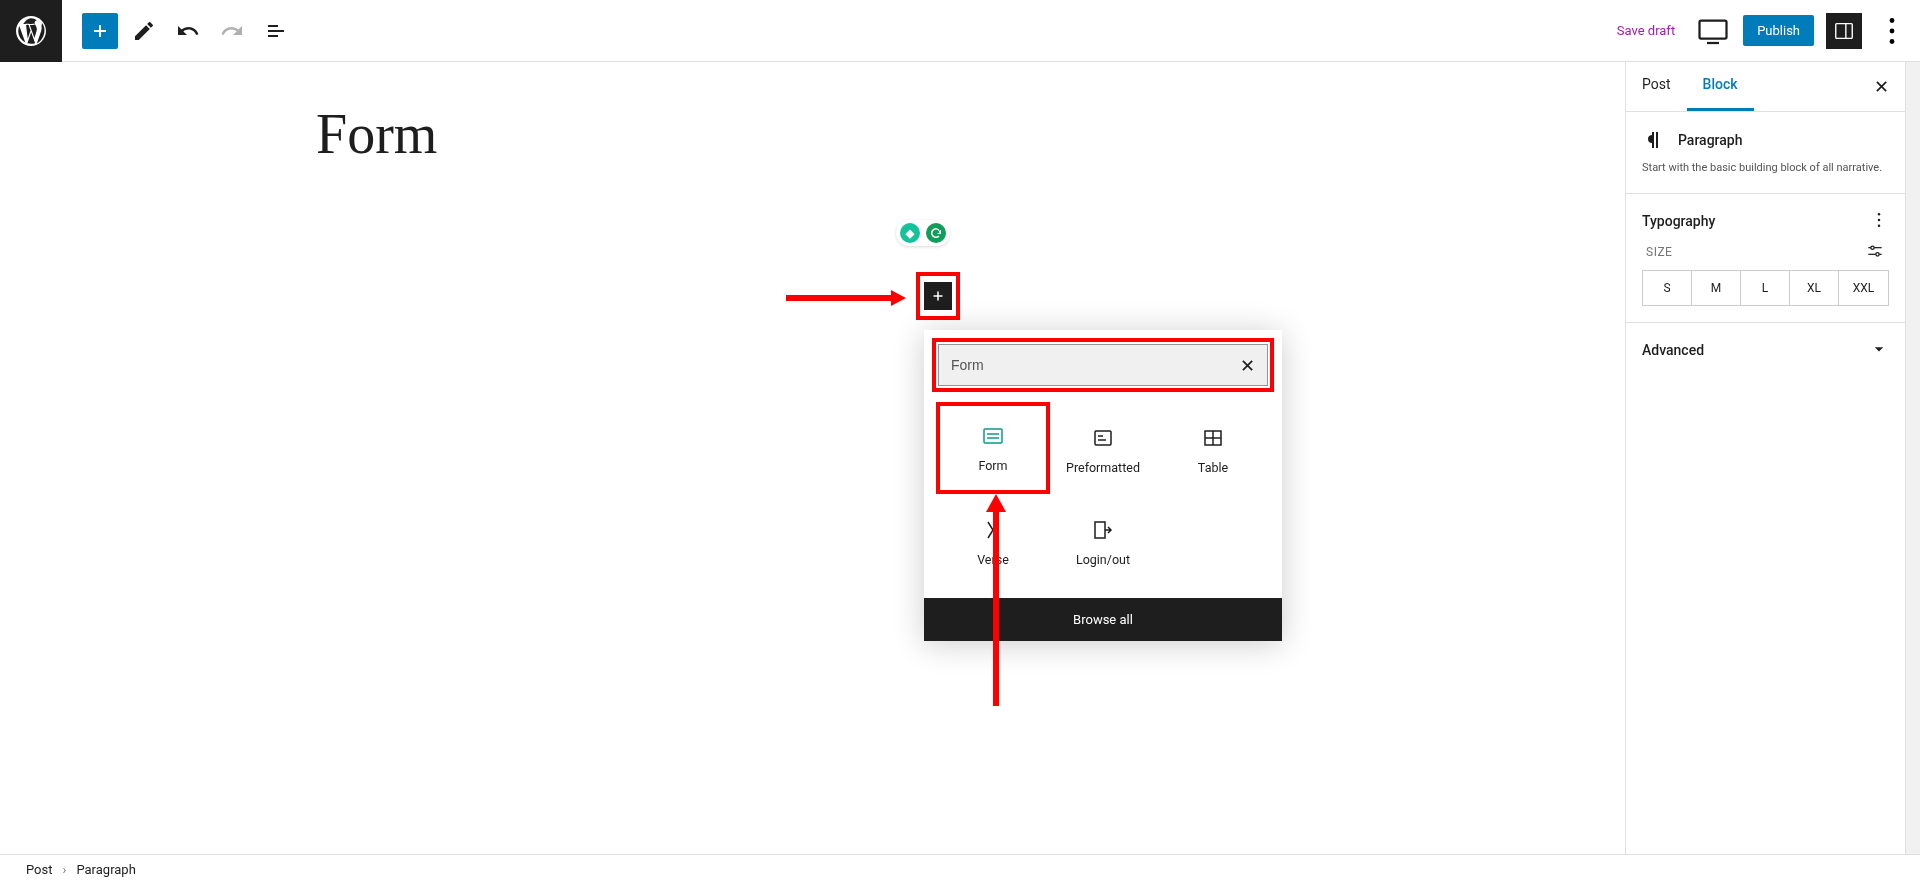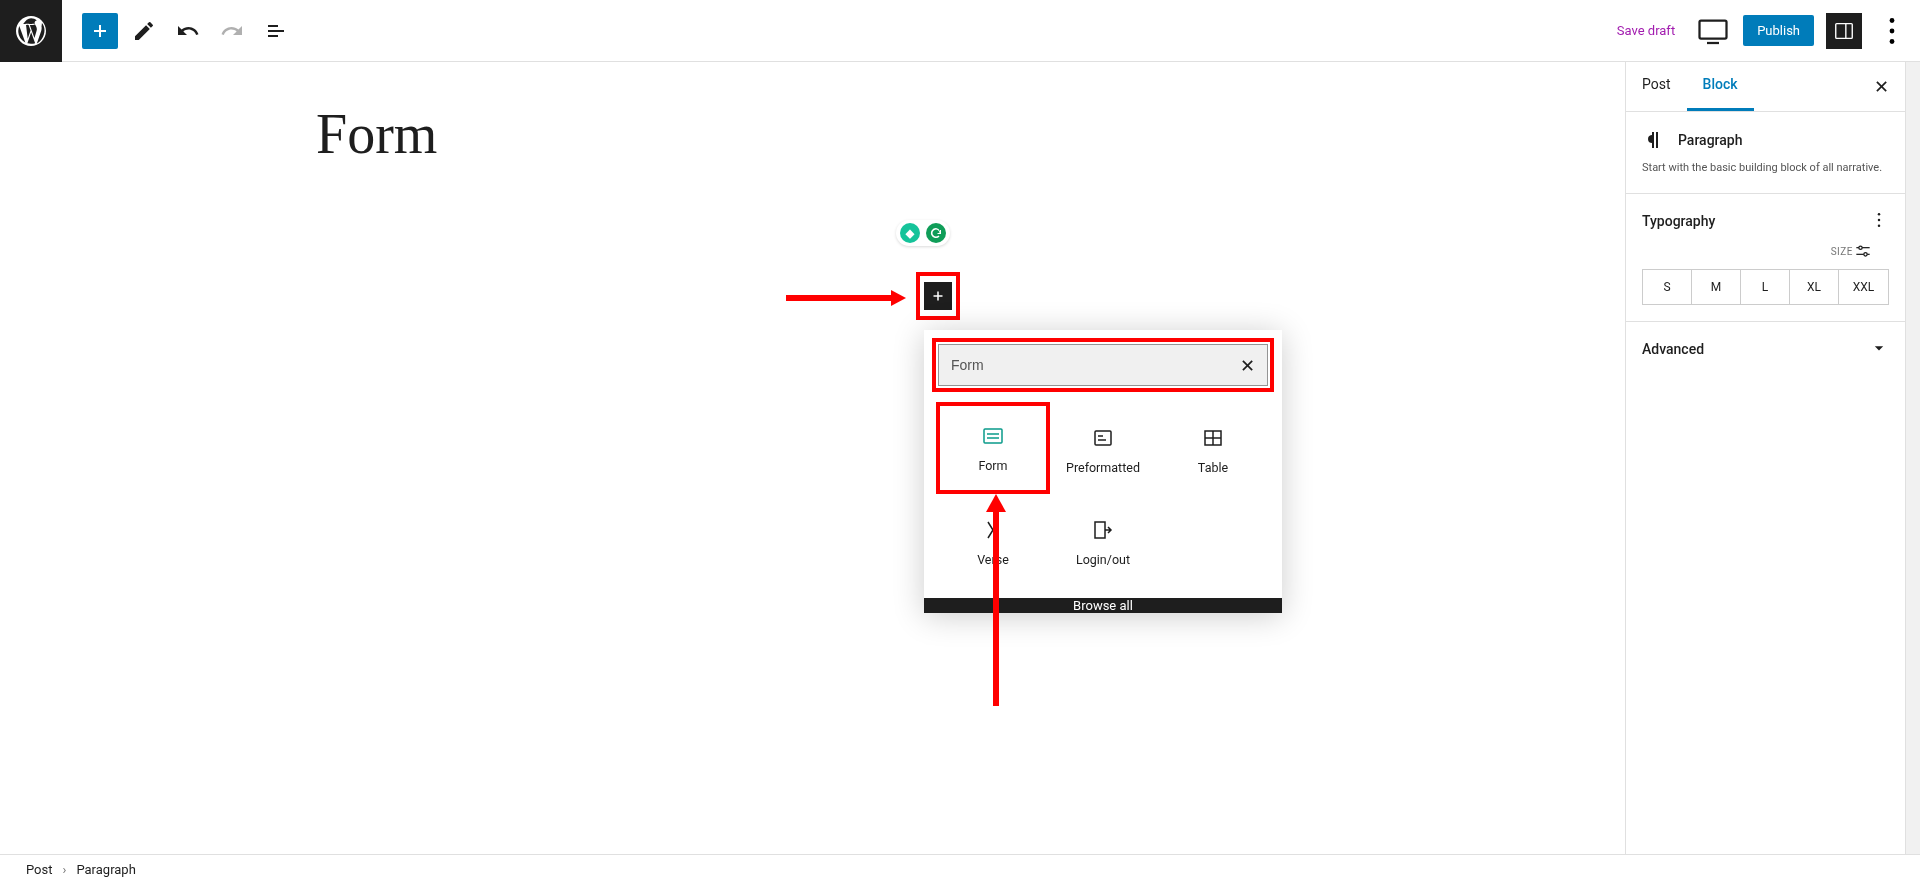--- a/index.html
+++ b/index.html
@@ -47,42 +47,42 @@
 .search-wrap { padding: 8px; position: relative; }
 .search-redbox { border: 4px solid #ff0000; padding: 2px; }
 .search-field { display: flex; align-items: center; border: 1px solid #949494; background: #f0f0f0; height: 42px; padding: 0 12px; }
 .search-field input { flex: 1; border: none; background: transparent; font-size: 14px; outline: none; color: #555; }
 .search-field .clear { cursor: pointer; font-size: 18px; color: #1e1e1e; }
 .grid { display: grid; grid-template-columns: repeat(3, 1fr); padding: 4px 14px 10px; }
 .grid-item { display: flex; flex-direction: column; align-items: center; justify-content: center; gap: 10px; height: 92px; cursor: pointer; font-size: 12.5px; color: #1e1e1e; text-align:center; }
 .grid-item svg { width: 24px; height: 24px; fill: #1e1e1e; }
 .grid-item.form svg { fill: #0a9b8a; }
 .red-box-form { border: 4px solid #ff0000; margin:-2px; }
-.browse-all { background: #1e1e1e; color: #fff; text-align: center; padding: 0; font-size: 13px; cursor: pointer; }
+.browse-all { background: #1e1e1e; color: #fff; text-align: center; padding: 14px; font-size: 13px; cursor: pointer; }
 
 
 .arrow-v { position: absolute; top: 432px; left: 984px; width: 24px; height: 212px; z-index: 5;}
 .arrow-v svg { width: 24px; height: 212px; }
 
 
 .sidebar { width: 280px; border-left: 1px solid #e0e0e0; display: flex; flex-direction: column; }
 .tabs { display: flex; border-bottom: 1px solid #e0e0e0; position: relative; }
 .tab { padding: 14px 16px; font-size: 14px; cursor: pointer; color: #1e1e1e; }
 .tab.active { font-weight: 500; border-bottom: 3px solid #007cba; color:#007cba;}
 .tab-close { margin-left: auto; padding: 14px 16px; cursor: pointer; font-size: 18px; }
 .panel-section { border-bottom: 1px solid #e0e0e0; padding: 16px; }
 .blk-header { display: flex; align-items: center; gap: 12px; margin-bottom: 8px; }
 .blk-header svg { width: 24px; height: 24px; }
 .blk-title { font-size: 14px; font-weight: 500; }
 .blk-desc { font-size: 11px; color: #555; line-height: 1.5; }
 .section-header { display: flex; align-items: center; justify-content: space-between; margin-bottom: 8px;}
 .section-title { font-size: 14px; font-weight: 500; }
 .color-row { display: flex; align-items: center; gap: 10px; padding: 10px 0; border: 1px solid #e8e8e8; margin-bottom:-1px; padding-left:10px; cursor:pointer;}
 .swatch { width: 20px; height: 20px; border-radius: 50%; border: 1px solid #ddd; background: #fff; }
-.size-label { font-size: 10px; color: #757575; letter-spacing: 0.5px; margin: 6px 16px; display:flex; justify-content:flex-end; align-items:center;}
+.size-label { font-size: 12px; color: #757575; letter-spacing: 0.5px; margin: 6px 4px; display:flex; justify-content:space-between; align-items:center;}
 .size-grid { display: grid; grid-template-columns: repeat(5, 1fr); border: 1px solid #ccc; }
 .size-cell { text-align: center; padding: 10px 0; font-size: 12px; cursor: pointer; border-right: 1px solid #ccc; }
 .size-cell:last-child { border-right: none; }
 .row-between { display: flex; align-items: center; justify-content: space-between; }
 .kebab svg, .sliders-icon svg, .plus-icon svg, .chev svg { width: 20px; height: 20px; fill:#1e1e1e;}
 
 
 .footer { height: 30px; border-top: 1px solid #e0e0e0; display: flex; align-items: center; padding: 0 26px; font-size: 13px; gap: 10px; }
 .footer .sep { color: #757575; }
 

